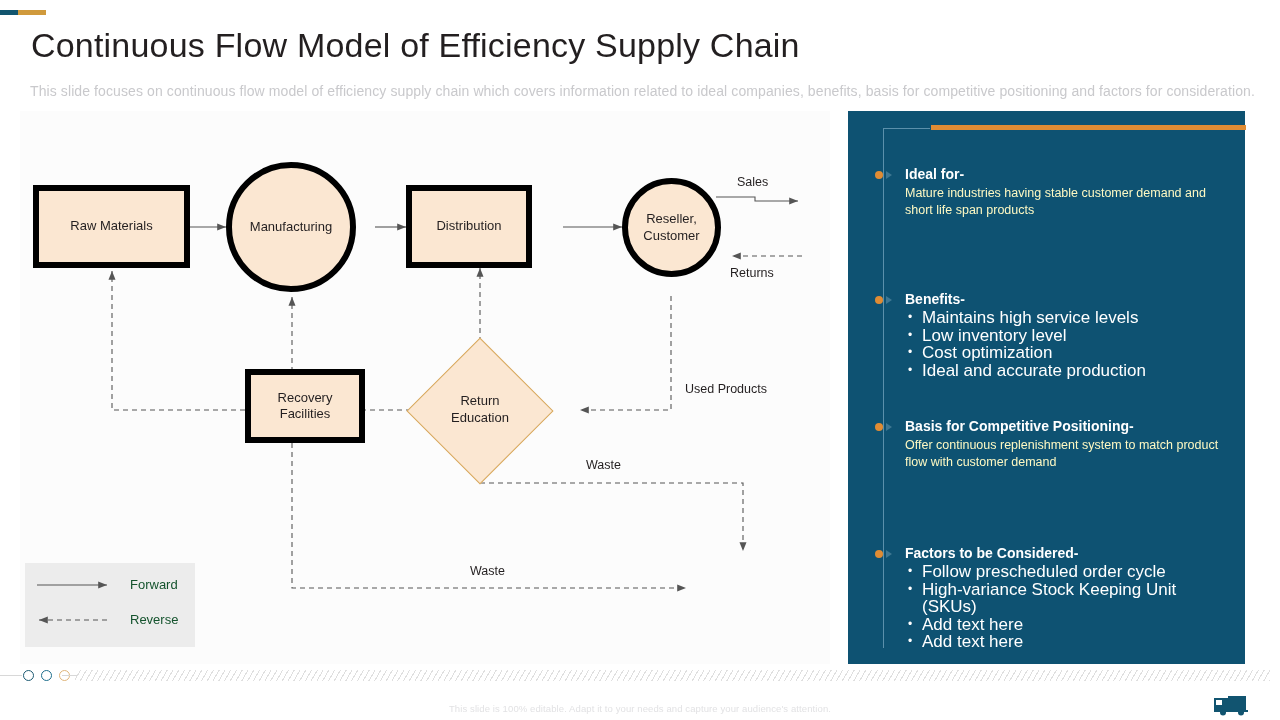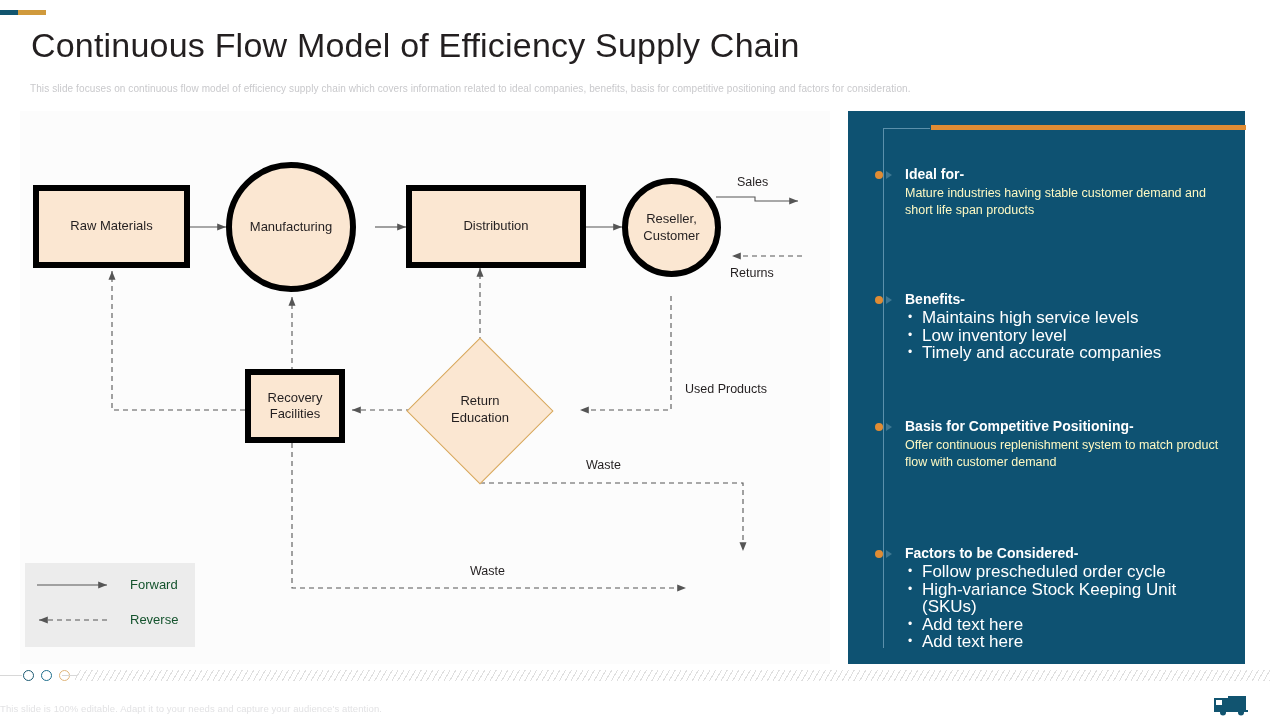--- a/index.html
+++ b/index.html
@@ -14,21 +14,21 @@
   #accent-gold{position:absolute;left:18px;top:0;width:28px;height:5px;background:#d09a3c;}
 
   
   #page-title{
     position:absolute;left:31px;top:26px;
     font-size:34px;color:#231f20;letter-spacing:.2px;
     font-weight:400;white-space:nowrap;
   }
   #page-subtitle{
     position:absolute;left:30px;top:83px;width:1000px;
-    font-size:10px;color:#c9c9cc;white-space:nowrap;letter-spacing:.1px;
+    font-size:14px;color:#c9c9cc;white-space:nowrap;letter-spacing:.1px;
   }
 
   
   #diagram{
     position:absolute;left:20px;top:111px;width:810px;height:553px;
     background:#fcfcfc;
   }
   #diagram svg{position:absolute;left:0;top:0;}
 
   .node{
@@ -98,21 +98,21 @@
   #dots{position:absolute;left:20px;top:670px;width:60px;height:16px;}
   .dot{position:absolute;top:0;width:11px;height:11px;border-radius:50%;
        background:transparent;box-sizing:border-box;}
   #hatch{
     position:absolute;left:75px;top:670px;width:1195px;height:11px;
     background-image:repeating-linear-gradient(-60deg,#dfdfdf 0 1px,transparent 1px 5px);
   }
   #rule-left{position:absolute;left:0;top:675px;width:22px;height:1px;background:#d8d8d8;}
   #rule-mid{position:absolute;left:62px;top:675px;width:16px;height:1px;background:#d8d8d8;}
   #footer-note{
-    position:absolute;left:0;top:703px;width:1280px;text-align:left;
+    position:absolute;left:0;top:703px;width:1280px;text-align:center;
     font-size:9.5px;color:#e2e2e4;letter-spacing:.1px;
   }
   #truck-logo{position:absolute;left:1212px;top:694px;}
 </style>
 </head>
 <body>
 
 <div id="accent-wrap">
   <div id="accent-teal"></div>
   <div id="accent-gold"></div>
@@ -183,28 +183,28 @@
     <line x1="12" y1="22" x2="82" y2="22" stroke="#555" stroke-width="1.1" marker-end="url(#arr2)"></line>
     <line x1="82" y1="57" x2="14" y2="57" stroke="#555" stroke-width="1.1" stroke-dasharray="5,4" marker-end="url(#arr3)"></line>
   </svg>
   <div class="legend-text" style="left:110px;top:466px;">Forward</div>
   <div class="legend-text" style="left:110px;top:501px;">Reverse</div>
 
   <div class="node" style="left:13px;top:74px;width:157px;height:83px;">Raw Materials</div>
 
   <div class="node circle" style="left:206px;top:51px;width:130px;height:130px;">Manufacturing</div>
 
-  <div class="node" style="left:386px;top:74px;width:180px;height:83px;">Distribution</div>
+  <div class="node" style="left:386px;top:74px;width:126px;height:83px;">Distribution</div>
 
   <div class="node circle" style="left:602px;top:67px;width:99px;height:99px;flex-direction:column;">
     <span>Reseller,</span>
     <span>Customer</span>
   </div>
 
-  <div class="node" style="left:225px;top:258px;width:100px;height:74px;flex-direction:column;">
+  <div class="node" style="left:225px;top:258px;width:120px;height:74px;flex-direction:column;">
     <span>Recovery</span>
     <span>Facilities</span>
   </div>
 
   <div class="node diamond" style="left:410px;top:229px;width:100px;height:140px;display:flex;align-items:center;justify-content:center;">
     <div class="diamond-shape" style="left:-2px;top:19px;width:104px;height:104px;"></div>
     <div class="diamond-label">
       <div>Return</div>
       <div>Education</div>
     </div>
@@ -230,21 +230,22 @@
     <div class="blk-body">Mature industries having stable customer demand and short life span products</div>
   </div>
 
   <div class="blk" style="top:180px;">
     <div class="bullet-dot"></div>
     <div class="bullet-tri"></div>
     <div class="blk-head">Benefits-</div>
     <ul class="blk-list">
       <li>Maintains high service levels</li>
       <li>Low inventory level</li>
-      <li>Timely and accurate companies</li>
+      <li>Cost optimization</li>
+      <li>Ideal and accurate production</li>
     </ul>
   </div>
 
   <div class="blk" style="top:307px;">
     <div class="bullet-dot"></div>
     <div class="bullet-tri"></div>
     <div class="blk-head">Basis for Competitive Positioning-</div>
     <div class="blk-body">Offer continuous replenishment system to match product flow with customer demand</div>
   </div>
 

